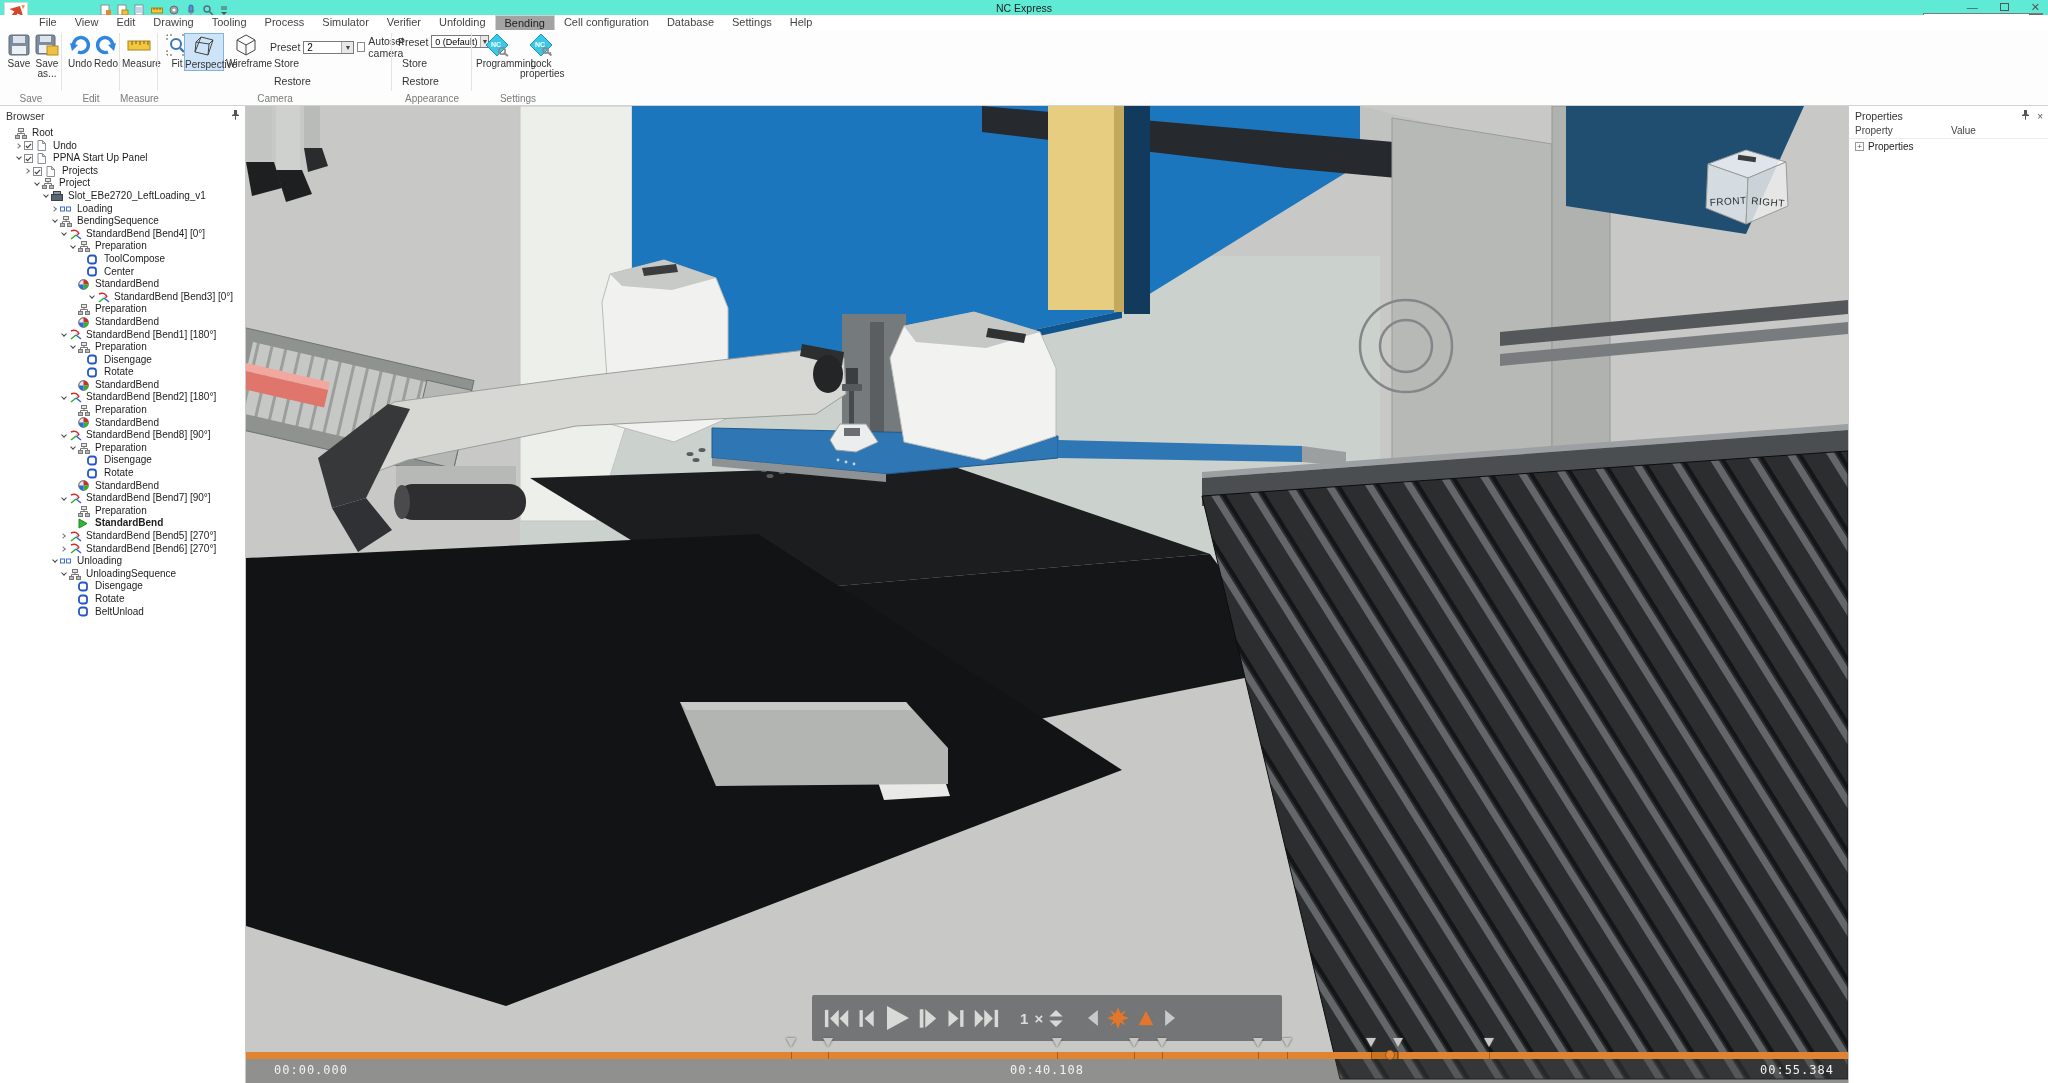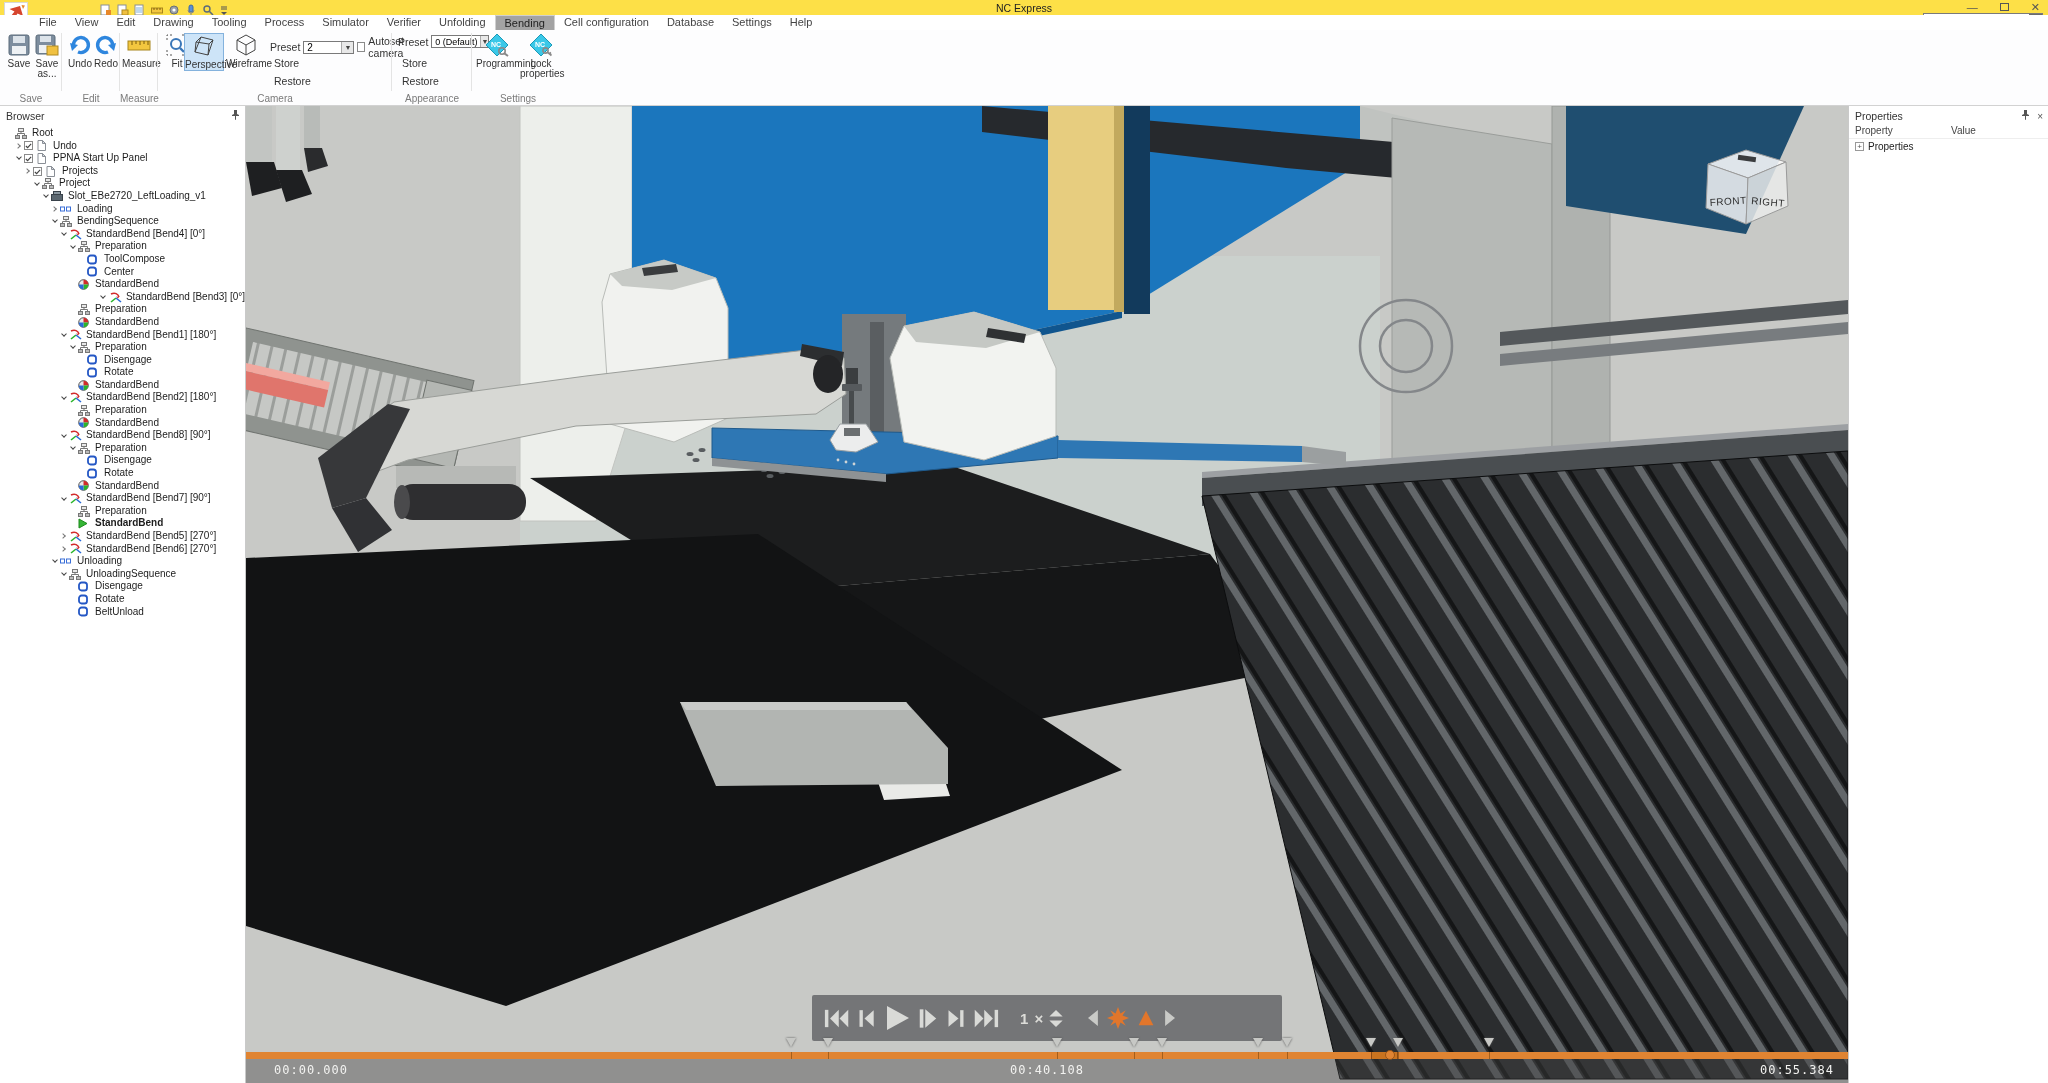--- a/index.html
+++ b/index.html
@@ -1,20 +1,20 @@
 <!DOCTYPE html>
 <html><head>
 <meta charset="utf-8">
 <style>
   * { margin:0; padding:0; box-sizing:border-box; }
   html,body { width:2048px; height:1083px; overflow:hidden;
     font-family:"Liberation Sans", sans-serif; background:#fff; }
   .abs { position:absolute; }
   
-  #titlebar { position:absolute; left:0; top:0; width:2048px; height:15px; background:#fde047; }
+  #titlebar { position:absolute; left:0; top:0; width:2048px; height:15px; background:#5eead4; }
   #app-title { position:absolute; left:0; right:0; top:2px; text-align:center; font-size:10.5px; color:#222; }
   #qat { position:absolute; left:100px; top:2px; display:flex; gap:5px; align-items:center; }
   .qat-ic { width:12px; height:12px; display:inline-block; }
   #win-controls { position:absolute; right:8px; top:0; display:flex; gap:22px; color:#555; font-size:11px; align-items:center; height:14px; }
   .winbtn { cursor:default; line-height:12px; }
   .maxbox { width:9px; height:8px; border:1px solid #555; display:inline-block; }
   #logo { position:absolute; left:4px; top:2px; width:24px; height:24px; border:1px solid #d8d8d8; background:#fff; }
   
   #menubar { position:absolute; left:0; top:15px; width:2048px; height:15px; background:#fff; display:flex; align-items:flex-end; padding-left:30px; }
   .menutab { font-size:11px; color:#444; padding:1px 9px 1px 9px; height:15px; line-height:13px; }
@@ -452,21 +452,21 @@
         <span class="ticon">
           <svg width="11" height="11" viewBox="0 0 11 11">
             <circle cx="5.5" cy="5.5" r="4.8" fill="#e8e8e8" stroke="#555"></circle>
             <path d="M5.5 .7 A4.8 4.8 0 0 1 10.3 5.5 L5.5 5.5Z" fill="#d22b2b"></path>
             <path d="M5.5 5.5 L10.3 5.5 A4.8 4.8 0 0 1 5.5 10.3Z" fill="#2bb52b"></path>
             <path d="M5.5 5.5 L5.5 10.3 A4.8 4.8 0 0 1 .7 5.5Z" fill="#2b6bd8"></path>
           </svg>
         </span>
         <span class="tlabel">StandardBend</span>
       </div>
-      <div class="trow" style="padding-left: 44px; justify-content: flex-end;">
+      <div class="trow" style="padding-left: 86px;">
         <span class="chevslot">
           <span class="chev open"></span>
         </span>
         <span class="ticon">
           <svg width="13" height="11" viewBox="0 0 13 11">
             <path d="M2 2 C6 0 9 2 10 5" fill="none" stroke="#d22b2b" stroke-width="1.6"></path>
             <path d="M10 5 l-3 -0.5 l2 2z" fill="#d22b2b"></path>
             <path d="M2 10 L7 6" stroke="#2bb52b" stroke-width="1.6"></path>
             <path d="M7 6 L12 10" stroke="#2b6bd8" stroke-width="1.6"></path>
           </svg>

